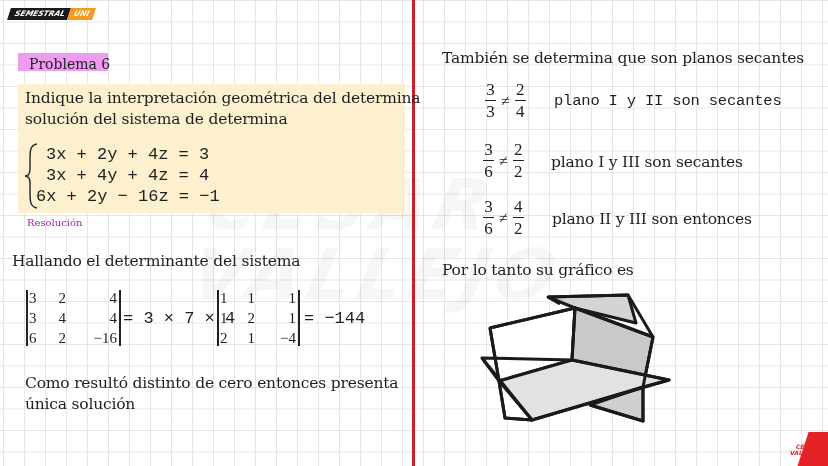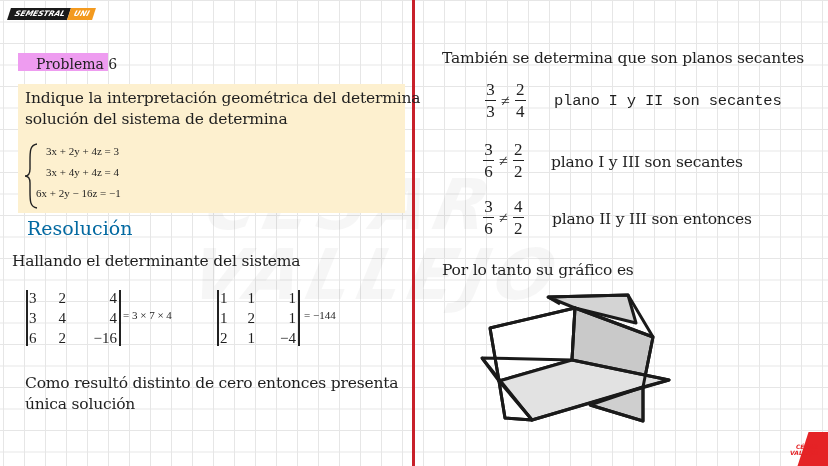--- a/index.html
+++ b/index.html
@@ -9,40 +9,40 @@
     background-image:
       linear-gradient(to right, #e6e6e6 1px, transparent 1px),
       linear-gradient(to bottom, #e6e6e6 1px, transparent 1px);
     background-size: 21px 21.5px;
     background-position: 3px 0px;
     font-family: "DejaVu Serif", "Liberation Serif", serif;
     color: #1f1f1f;
   }
   .abs { position: absolute; }
   .txt { font-size: 15.5px; white-space: nowrap; letter-spacing: -0.2px; }
-  .math { font-family: Liberation Serif, serif; font-size: 11px; white-space: nowrap; }
+  .math { font-family: Liberation Mono, monospace; font-size: 17px; white-space: nowrap; }
 
   
   .watermark {
     position: absolute; left: 200px; top: 170px; width: 420px; height: 140px;
     font-family: "DejaVu Sans", sans-serif; font-weight: bold; font-style: italic;
     font-size: 70px; color: rgba(0,0,0,0.035); transform: skew(-12deg);
     line-height: 70px; letter-spacing: 6px; pointer-events: none;
   }
 
   
   .logo { position: absolute; left: 9px; top: 8px; height: 12px; display: flex; transform: skew(-18deg); }
   .logo .l1 { background: #1a1a1a; color: #fff; font-family: "DejaVu Sans", sans-serif; font-weight: bold; font-size: 7.5px; padding: 0 4px 0 6px; line-height: 12px; font-style: italic; }
   .logo .l2 { background: #f39a1f; color: #fff; font-family: "DejaVu Sans", sans-serif; font-weight: bold; font-size: 7.5px; padding: 0 5px; line-height: 12px; font-style: italic; }
 
   .divider { position: absolute; left: 412px; top: 0; width: 3px; height: 466px; background: #c8202a; }
 
-  .problem-label { position: absolute; left: 18px; top: 53px; width: 90px; height: 18px; background: #ee9cf0; font-size: 14px; line-height: 22px; padding-left: 18px; box-sizing: border-box; white-space: nowrap; }
+  .problem-label { position: absolute; left: 18px; top: 53px; width: 90px; height: 18px; background: #ee9cf0; font-size: 14px; line-height: 22px; padding-left: 11px; box-sizing: border-box; white-space: nowrap; }
   .statement-box { position: absolute; left: 18px; top: 84px; width: 387px; height: 129px; background: #fdf0cf; }
-  .resol { color: #0369a1; font-size: 19px; }
+  .resol { color: #a21caf; font-size: 10px; }
 
   .det-bar { position: absolute; width: 1.5px; background: #222; }
   .cell { position: absolute; font-family: "Liberation Serif", "DejaVu Serif", serif; font-size: 15px; white-space: nowrap; text-align: right; }
 
   .frac { position: absolute; display: flex; align-items: center; font-family: "Liberation Serif", "DejaVu Serif", serif; font-size: 17px; }
   .frac .f { display: flex; flex-direction: column; align-items: center; line-height: 19px; }
   .frac .f .bar { width: 11px; height: 1.3px; background: #222; margin: 1px 0; }
   .frac .neq { margin: 0 5px; font-size: 16px; }
 
   .footer-logo { position: absolute; right: 0; bottom: 0; width: 60px; height: 34px; overflow: hidden; }

